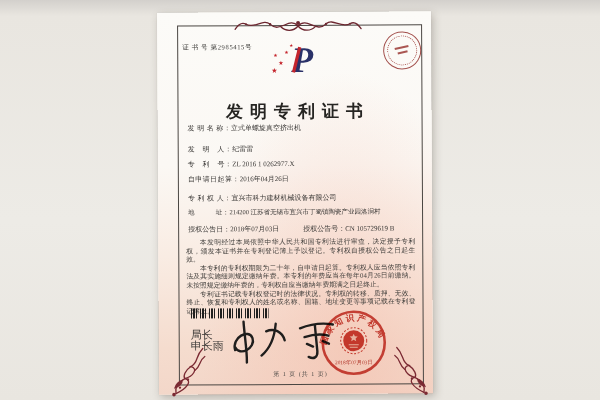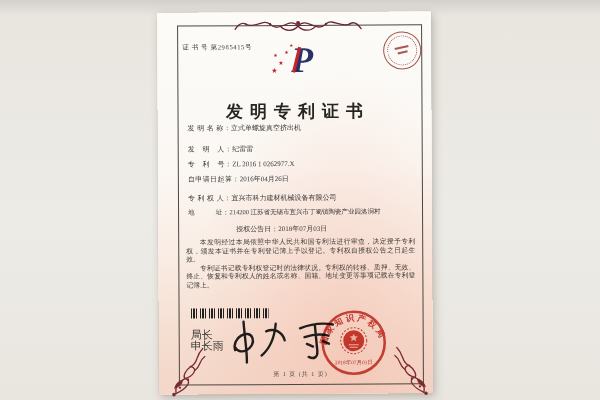--- a/index.html
+++ b/index.html
@@ -31,21 +31,21 @@
   .agency-stamp .ring{position:absolute;inset:3px;border:1px dotted #9c3a36;border-radius:50%;}
   .agency-stamp .bar1,.agency-stamp .bar2{position:absolute;left:50%;height:2px;background:#9c3a36;}
   .agency-stamp .bar1{top:14px;width:14px;margin-left:-7px;}
   .agency-stamp .bar2{top:19px;width:10px;margin-left:-5px;}
   .title{position:absolute;left:0;top:88px;width:100%;text-align:center;
     font-size:17px;font-weight:700;color:#262522;letter-spacing:7px;text-indent:7px;}
   .row{position:absolute;left:30px;right:20px;font-size:7px;color:#3a3836;white-space:nowrap;}
   .row .lbl{letter-spacing:.4px;}
   .r0{top:111px}.r1{top:132px}.r2{top:147px}.r3{top:162px}.r4{top:181px}
   .r5{top:196px;font-size:6.5px;}
-  .grant{position:absolute;top:212px;font-size:7px;color:#3a3836;white-space:nowrap;margin-left:48px;}
+  .grant{position:absolute;top:212px;font-size:7px;color:#3a3836;white-space:nowrap;}
   .grant.a{left:30px;} .grant.b{left:145px;}
   .paras{position:absolute;left:28px;right:17px;top:226px;font-size:6.8px;line-height:8.6px;
     color:#403e3b;text-align:justify;}
   .paras p{margin:0;text-indent:2em;}
   .barcode{position:absolute;left:32px;top:296px;width:78px;height:10px;
     background:repeating-linear-gradient(90deg,#20201f 0 1px,transparent 1px 2px,#20201f 2px 4px,transparent 4px 5px,#20201f 5px 6px,transparent 6px 9px);}
   .signer{position:absolute;left:32px;top:317px;font-size:11px;line-height:11px;color:#3a3836;}
   .signature{position:absolute;left:62px;top:301px;width:135px;height:56px;transform:rotate(-3deg);}
   .seal{position:absolute;left:160px;top:296px;width:70px;height:70px;mix-blend-mode:multiply;opacity:.93;}
   .footer{position:absolute;left:20px;top:358px;width:243px;text-align:center;
@@ -140,23 +140,27 @@
     <div class="row r4">
       <span class="lbl">专 利 权 人：</span><span class="val">宜兴市科力建材机械设备有限公司</span>
     </div>
     <div class="row r5">
       <span class="lbl">地　　　址：</span><span class="val">214200 江苏省无锡市宜兴市丁蜀镇陶瓷产业园洛涧村</span>
     </div>
 
     <div class="grant a">
       <span>授权公告日：</span><span>2018年07月03日</span>
     </div>
+    <div class="grant b">
+      <span>授权公告号：</span><span>CN 105729619 B</span>
+    </div>
 
     <div class="paras">
       <p>本发明经过本局依照中华人民共和国专利法进行审查，决定授予专利权，颁发本证书并在专利登记簿上予以登记。专利权自授权公告之日起生效。</p>
+      <p>本专利的专利权期限为二十年，自申请日起算。专利权人应当依照专利法及其实施细则规定缴纳年费。本专利的年费应当在每年04月26日前缴纳。未按照规定缴纳年费的，专利权自应当缴纳年费期满之日起终止。</p>
       <p>专利证书记载专利权登记时的法律状况。专利权的转移、质押、无效、终止、恢复和专利权人的姓名或名称、国籍、地址变更等事项记载在专利登记簿上。</p>
     </div>
 
     <div class="barcode"></div>
 
     <div class="signer">
       <div>局长</div>
       <div>申长雨</div>
     </div>
 

